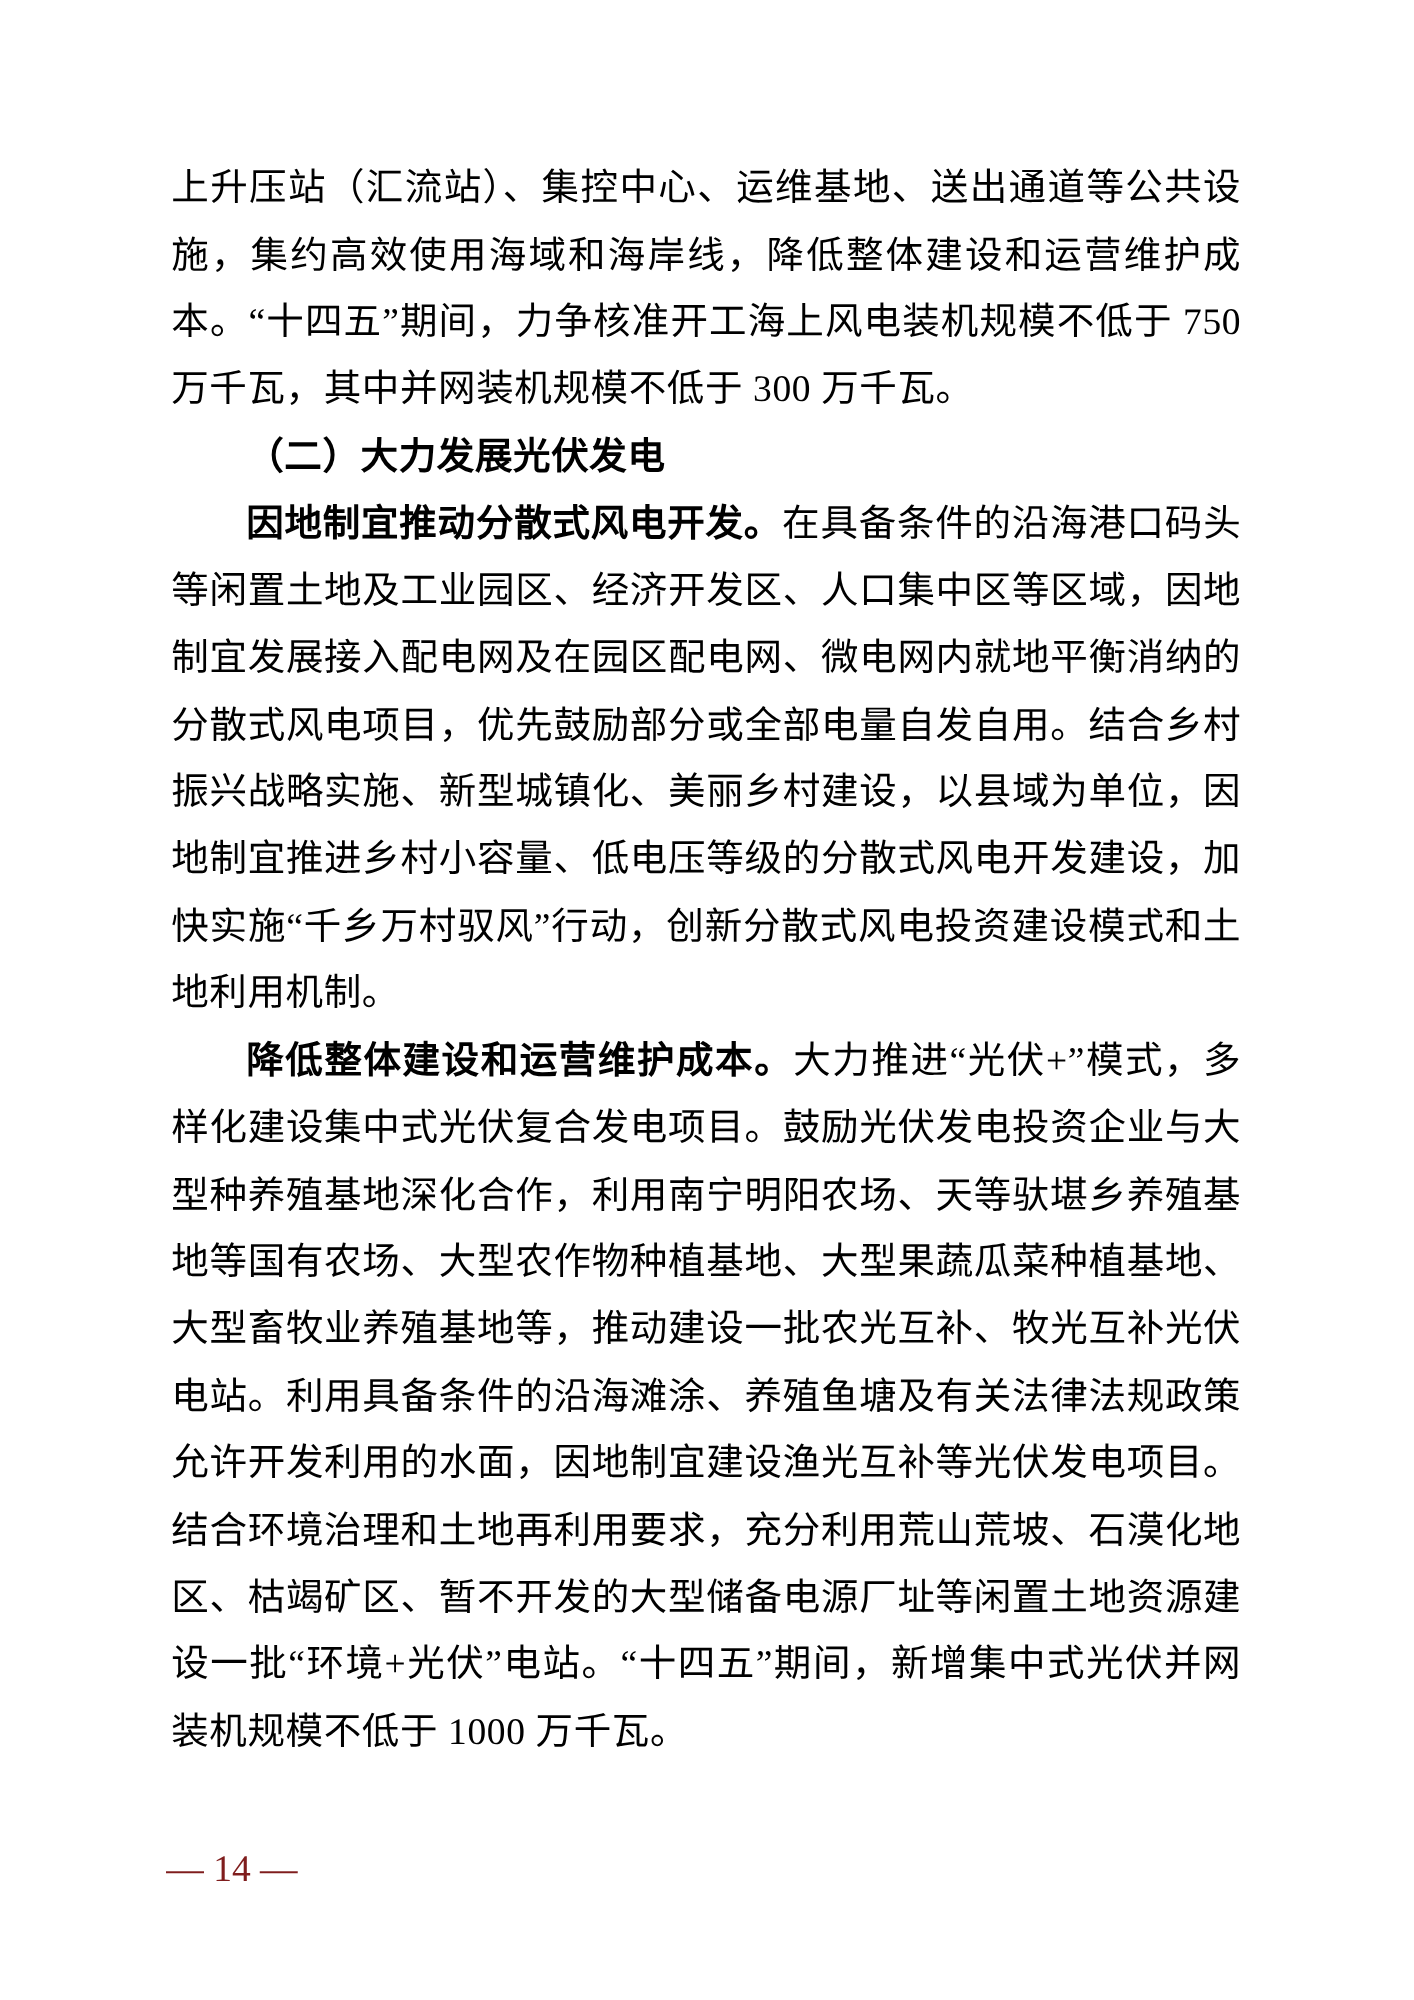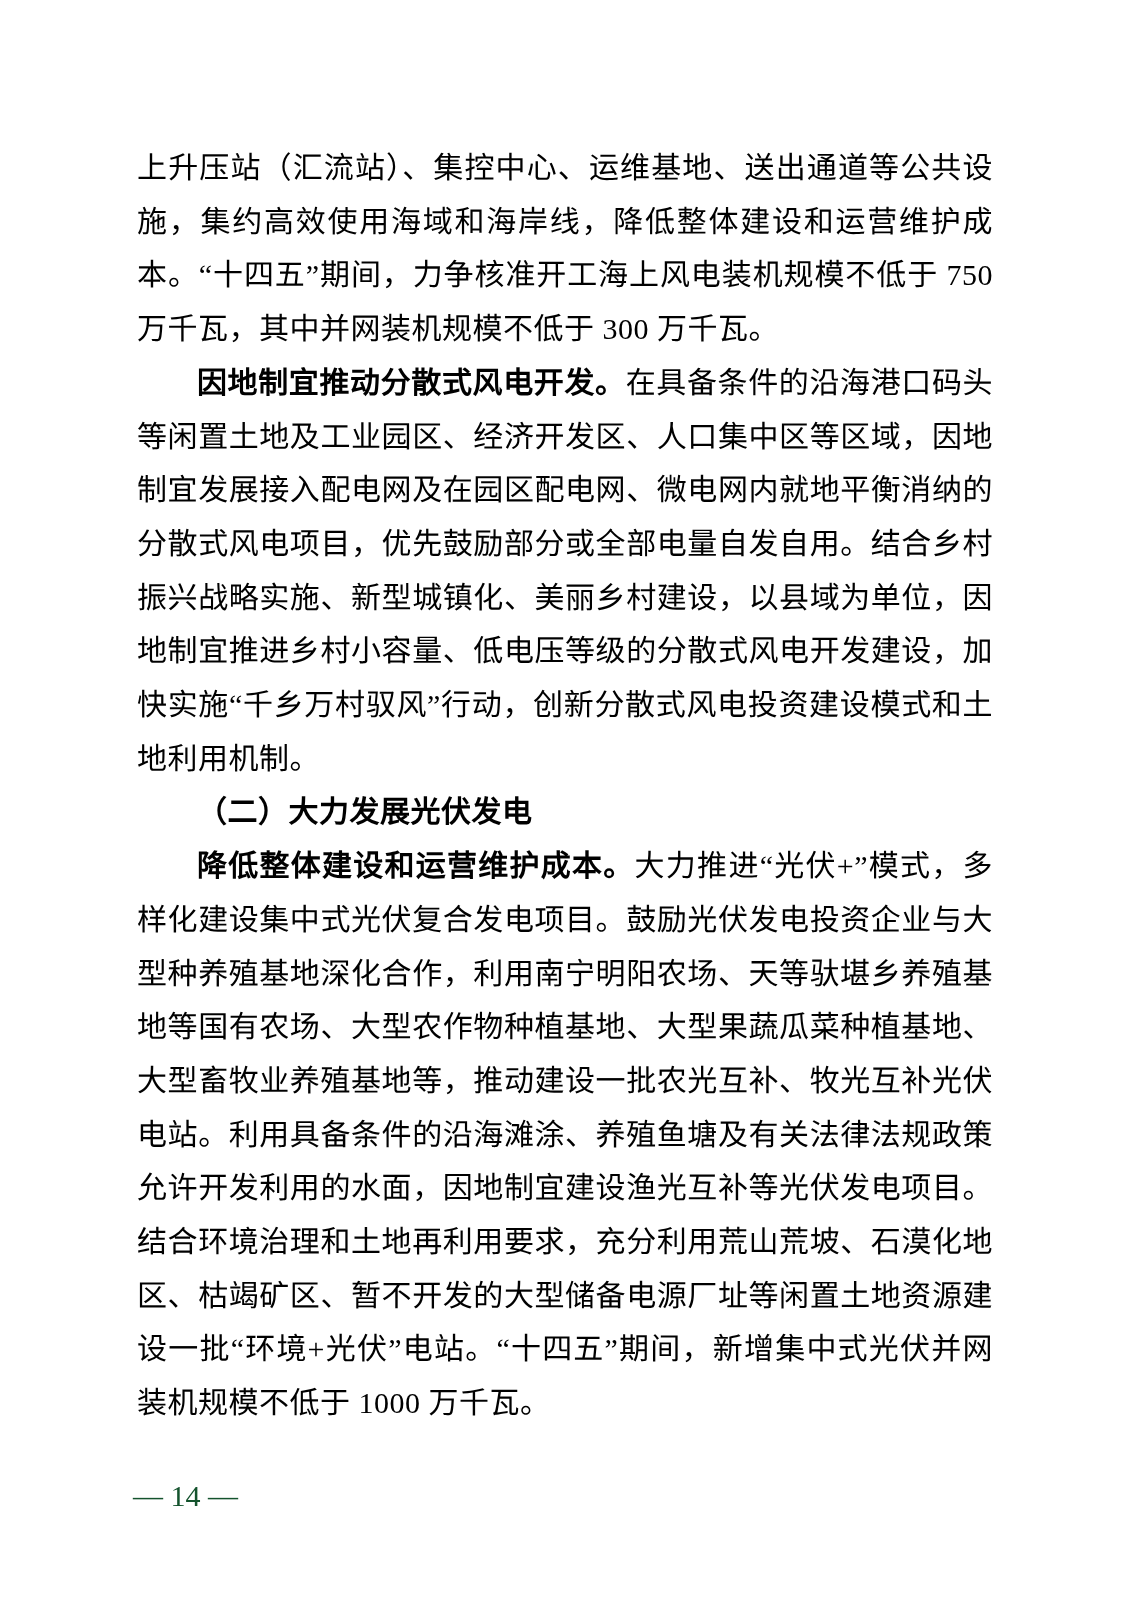--- a/index.html
+++ b/index.html
@@ -16,21 +16,21 @@
     color: #000000;
   }
   .page {
     position: absolute;
     inset: 0;
     background: #ffffff;
   }
   .content {
     position: absolute;
     left: 137px;
-    top: 141px;
+    top: 124px;
     width: 856px;
     font-size: 30px;
     line-height: 53.7px;
     text-align: justify;
     letter-spacing: 0.5px;
   }
   .content p {
     margin: 0;
     padding: 0;
   }
@@ -42,35 +42,35 @@
   }
   .section-heading {
     font-weight: bold;
   }
   .footer {
     position: absolute;
     left: 133px;
     top: 1479px;
     font-size: 30px;
     line-height: 34px;
-    color: #14532d;
+    color: #7f1d1d;
   }
 </style>
 </head>
 <body>
 
 <div class="page">
 
   <div class="content">
 
     <p class="para"><span>上升压站（汇流站）、集控中心、运维基地、送出通道等公共设施，集约高效使用海域和海岸线，降低整体建设和运营维护成本。“十四五”期间，力争核准开工海上风电装机规模不低于 750 万千瓦，其中并网装机规模不低于 300 万千瓦。</span></p>
 
+    <p class="para para-indent section-heading">（二）大力发展光伏发电</p>
+
     <p class="para para-indent"><span class="lead-bold">因地制宜推动分散式风电开发。</span><span>在具备条件的沿海港口码头等闲置土地及工业园区、经济开发区、人口集中区等区域，因地制宜发展接入配电网及在园区配电网、微电网内就地平衡消纳的分散式风电项目，优先鼓励部分或全部电量自发自用。结合乡村振兴战略实施、新型城镇化、美丽乡村建设，以县域为单位，因地制宜推进乡村小容量、低电压等级的分散式风电开发建设，加快实施“千乡万村驭风”行动，创新分散式风电投资建设模式和土地利用机制。</span></p>
-
-    <p class="para para-indent section-heading">（二）大力发展光伏发电</p>
 
     <p class="para para-indent"><span class="lead-bold">降低整体建设和运营维护成本。</span><span>大力推进“光伏+”模式，多样化建设集中式光伏复合发电项目。鼓励光伏发电投资企业与大型种养殖基地深化合作，利用南宁明阳农场、天等驮堪乡养殖基地等国有农场、大型农作物种植基地、大型果蔬瓜菜种植基地、大型畜牧业养殖基地等，推动建设一批农光互补、牧光互补光伏电站。利用具备条件的沿海滩涂、养殖鱼塘及有关法律法规政策允许开发利用的水面，因地制宜建设渔光互补等光伏发电项目。结合环境治理和土地再利用要求，充分利用荒山荒坡、石漠化地区、枯竭矿区、暂不开发的大型储备电源厂址等闲置土地资源建设一批“环境+光伏”电站。“十四五”期间，新增集中式光伏并网装机规模不低于 1000 万千瓦。</span></p>
 
   </div>
 
   <div class="footer">
     <span>— 14 —</span>
   </div>
 
 </div>

